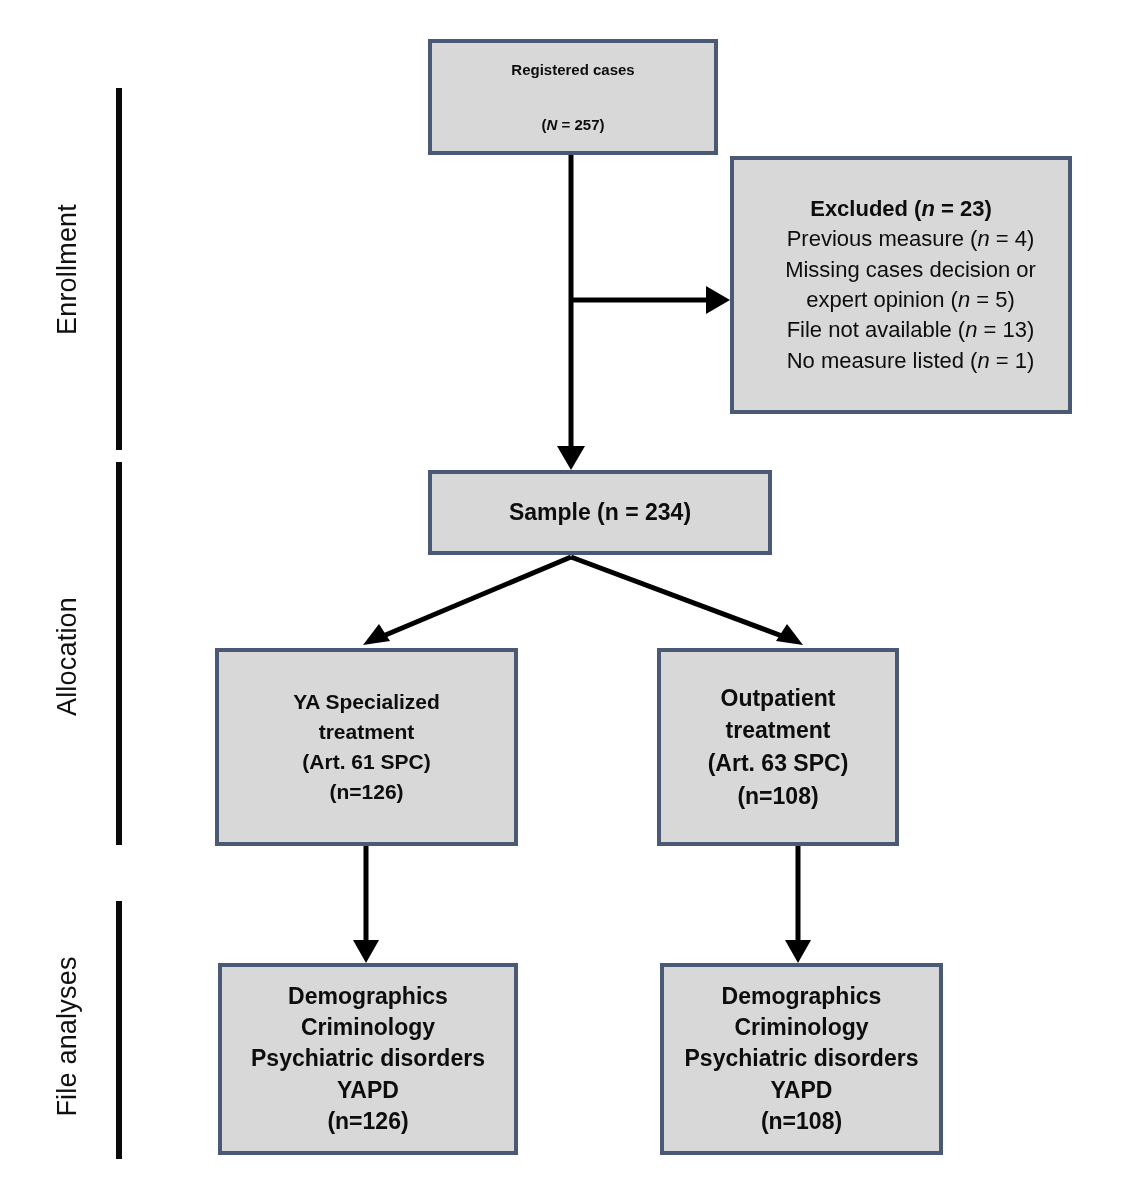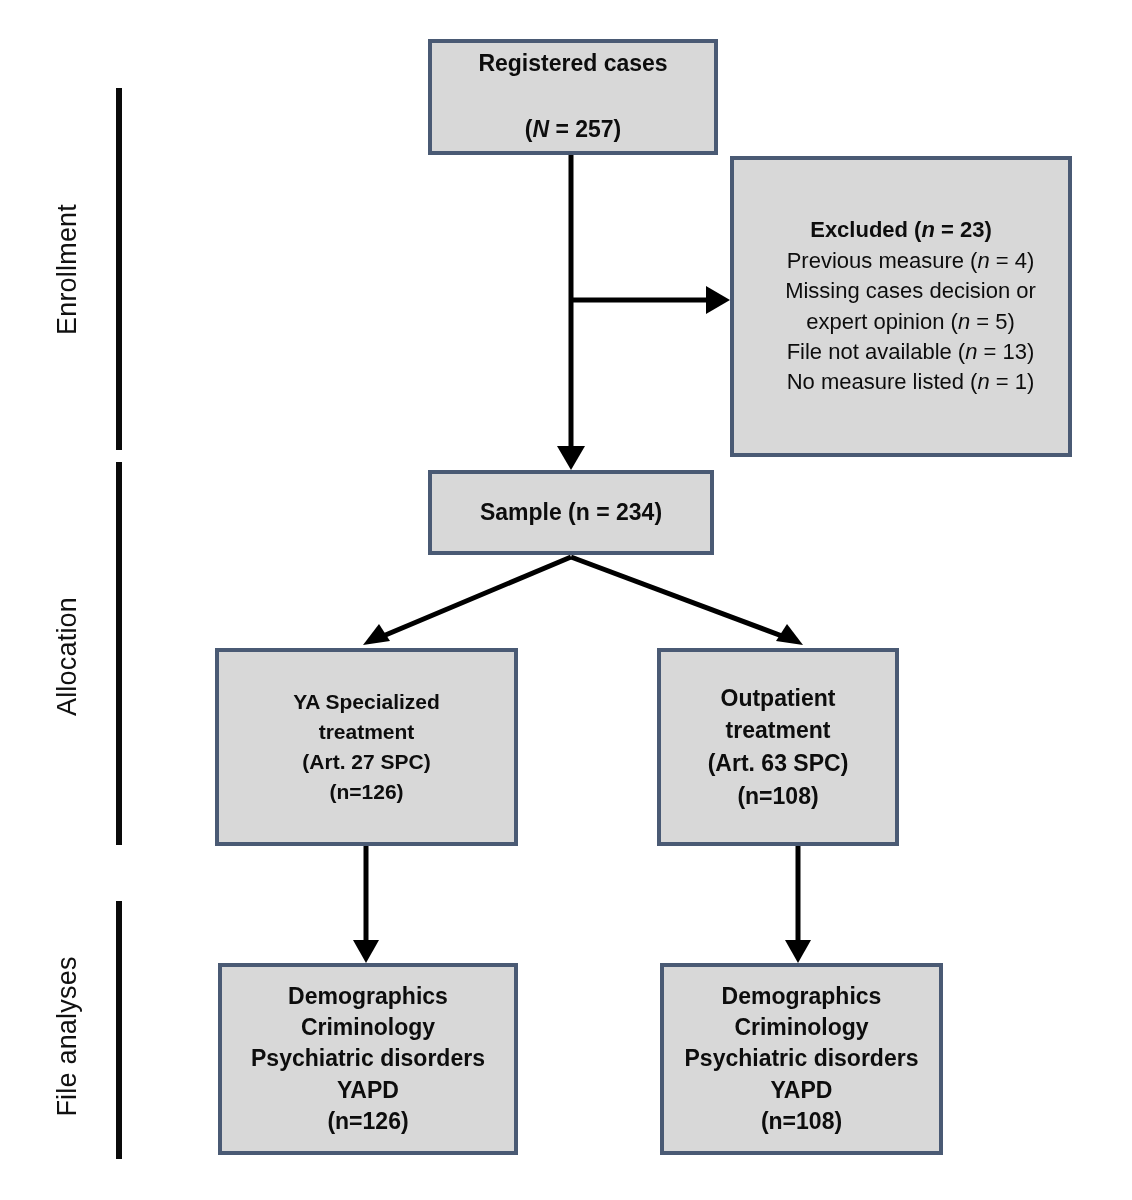--- a/index.html
+++ b/index.html
@@ -49,23 +49,23 @@
     justify-content: center;
     text-align: center;
     color: #0d0d0d;
     line-height: 1.30;
   }
   .node .ln { display: block; width: 100%; }
   .bold { font-weight: bold; }
   .reg  { font-weight: normal; padding-left: 19px; }
   .node.boldbox { font-weight: bold; }
 
-  #node-registered   { left: 428px; top: 39px;  width: 290px; height: 116px; font-size: 23px; gap: 36px; }
-  #node-excluded     { left: 730px; top: 156px; width: 342px; height: 301px; font-size: 22px; line-height: 1.38; }
-  #node-sample       { left: 428px; top: 470px; width: 286px; height: 85px;  font-size: 23px; }
+  #node-registered   { left: 428px; top: 39px;  width: 290px; height: 116px; font-size: 15px; gap: 36px; }
+  #node-excluded     { left: 730px; top: 156px; width: 342px; height: 258px; font-size: 22px; line-height: 1.38; }
+  #node-sample       { left: 428px; top: 470px; width: 344px; height: 85px;  font-size: 23px; }
   #node-inst         { left: 215px; top: 648px; width: 303px; height: 198px; font-size: 21px; line-height: 1.42; }
   #node-outpatient   { left: 657px; top: 648px; width: 242px; height: 198px; font-size: 23px; line-height: 1.42; }
   #node-file-left    { left: 218px; top: 963px; width: 300px; height: 192px; font-size: 23px; line-height: 1.36; }
   #node-file-right   { left: 660px; top: 963px; width: 283px; height: 192px; font-size: 23px; line-height: 1.36; }
 
   
   #connectors {
     position: absolute;
     left: 0; top: 0;
     width: 1132px; height: 1200px;
@@ -124,21 +124,21 @@
     <span class="ln reg">No measure listed (<em class="ital">n</em> = 1)</span>
   </div>
 
   <div class="node boldbox" id="node-sample">
     <span class="ln bold">Sample (n = 234)</span>
   </div>
 
   <div class="node boldbox" id="node-inst">
     <span class="ln bold">YA Specialized</span>
     <span class="ln bold">treatment</span>
-    <span class="ln bold">(Art. 27 SPC)</span>
+    <span class="ln bold">(Art. 61 SPC)</span>
     <span class="ln bold">(n=126)</span>
   </div>
 
   <div class="node boldbox" id="node-outpatient">
     <span class="ln bold">Outpatient</span>
     <span class="ln bold">treatment</span>
     <span class="ln bold">(Art. 63 SPC)</span>
     <span class="ln bold">(n=108)</span>
   </div>
 

